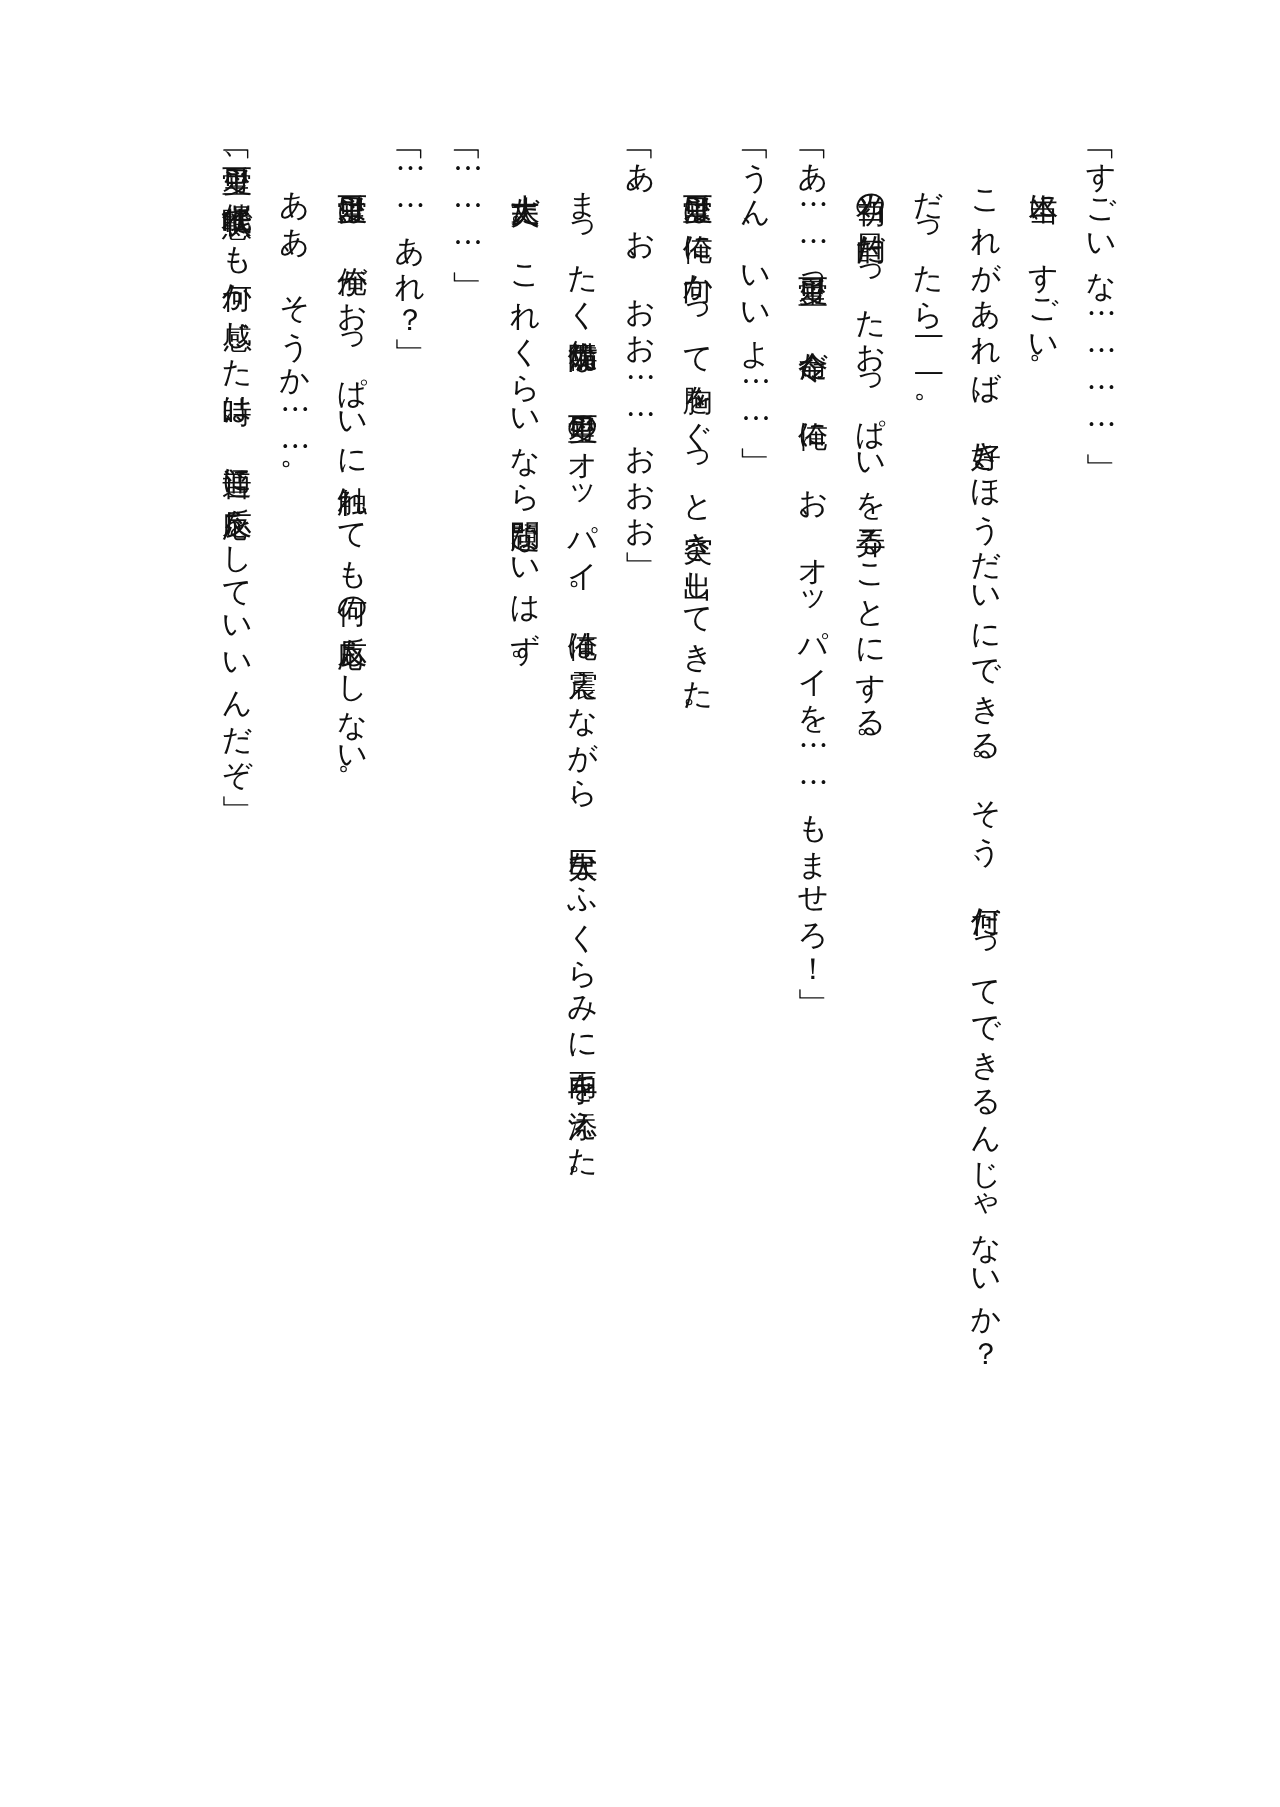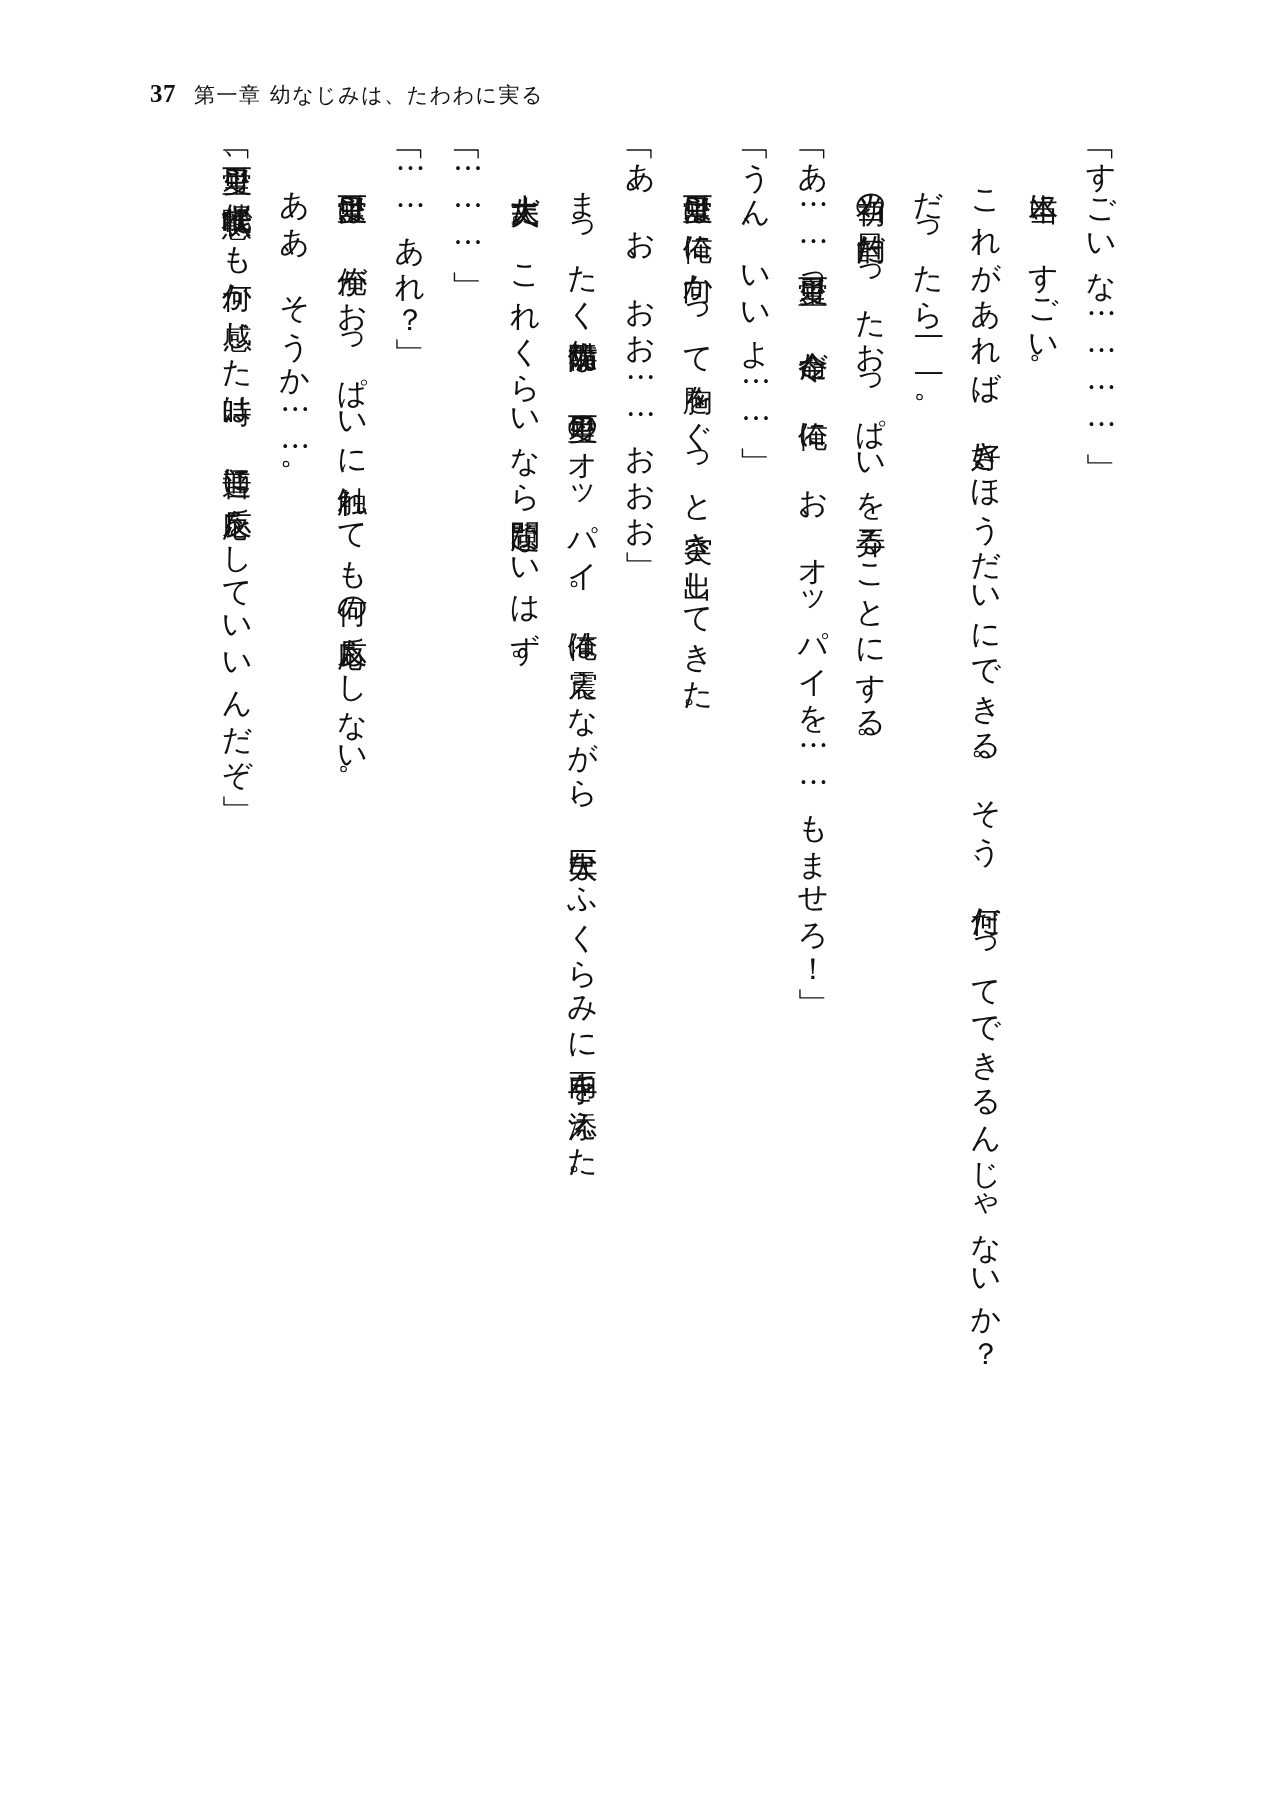--- a/index.html
+++ b/index.html
@@ -72,24 +72,20 @@
   }
   .flush {
     text-indent: 0;
   }
 </style>
 </head>
 <body>
 
 <div class="page">
 
-  <div class="header">
-    <span class="folio">37</span>
-    <span class="chapter-title">第一章 幼なじみは、たわわに実る</span>
-  </div>
 
   <div class="body-text" id="body-text">
       <p class="flush">「すごいな…………」</p>
       <p class="ind">本当に、すごい。</p>
       <p class="ind">これがあれば、好きほうだいにできる。そう、何だってできるんじゃないか？</p>
       <p class="ind">だったら——。</p>
       <p class="ind">当初の目的だったおっぱいを弄ることにする。</p>
       <p class="flush">「あ……愛可里っ、命令だ、俺に、お、オッパイを……もませろ！」</p>
       <p class="flush">「うん、いいよ……」</p>
       <p class="ind">愛可里は俺に向かって胸をぐっと突き出してきた。</p>

